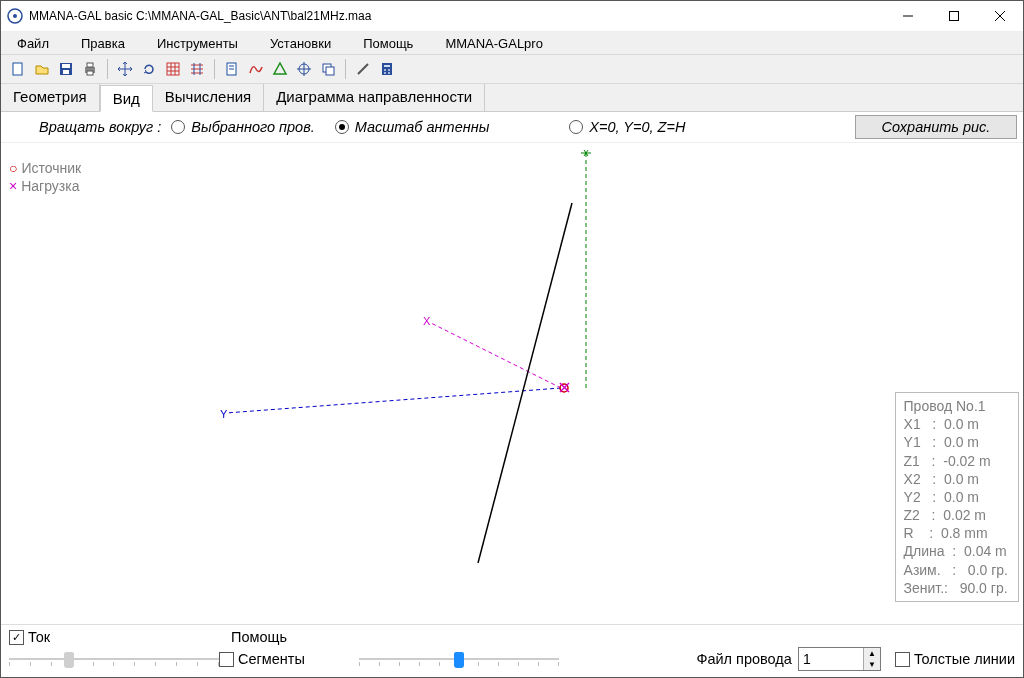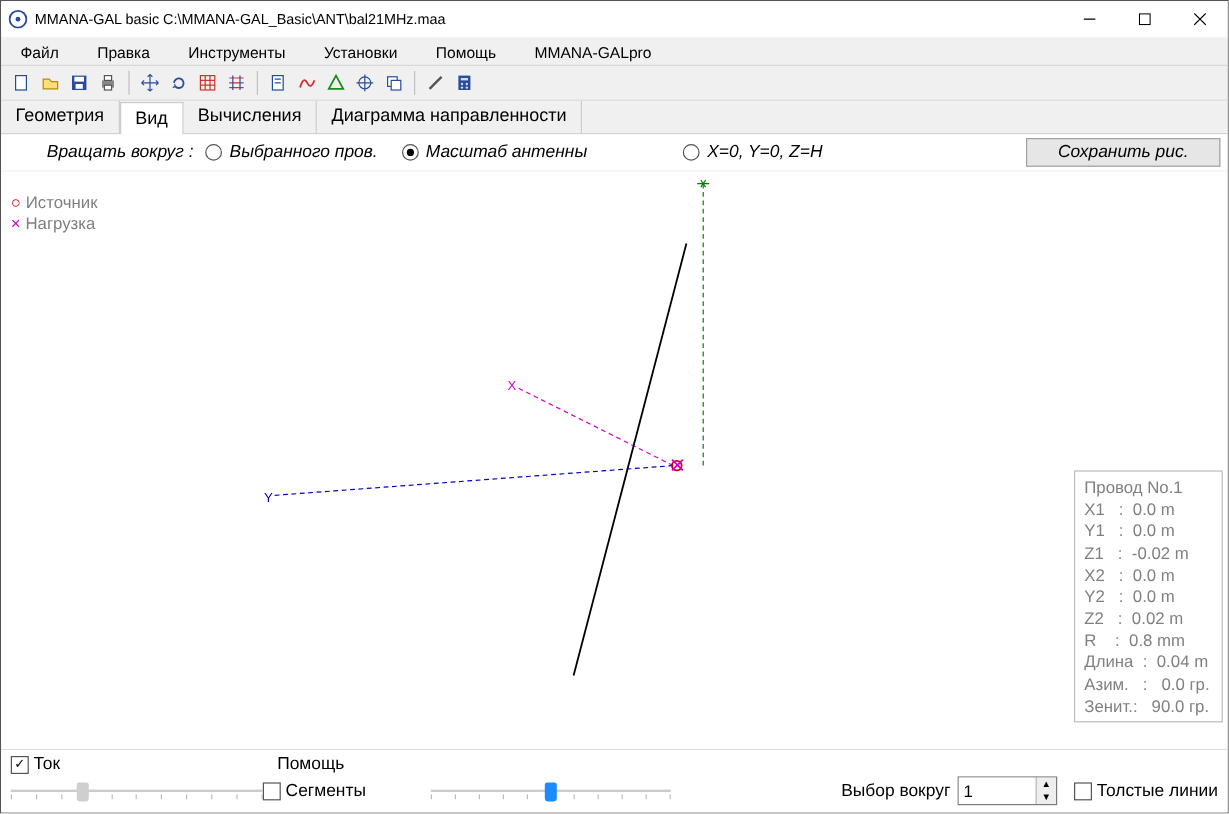--- a/index.html
+++ b/index.html
@@ -482,21 +482,21 @@
             <span></span>
             <span></span>
             <span></span>
             <span></span>
             <span></span>
             <span></span>
           </div>
         <div class="slider-thumb blue" style="left:95px;"></div>
       </div>
       <div style="flex:1"></div>
-      <span style="margin-right:6px;">Выбор вокруг</span>
+      <span style="margin-right:6px;">Файл провода</span>
       <div class="spinner">
         <input value="1" style="">
         <div class="spin-btns">
           <div>▲</div>
           <div>▼</div>
         </div>
       </div>
       <span style="width:14px;"></span>
       <span class="chk"></span>
       <span>Толстые линии</span>

